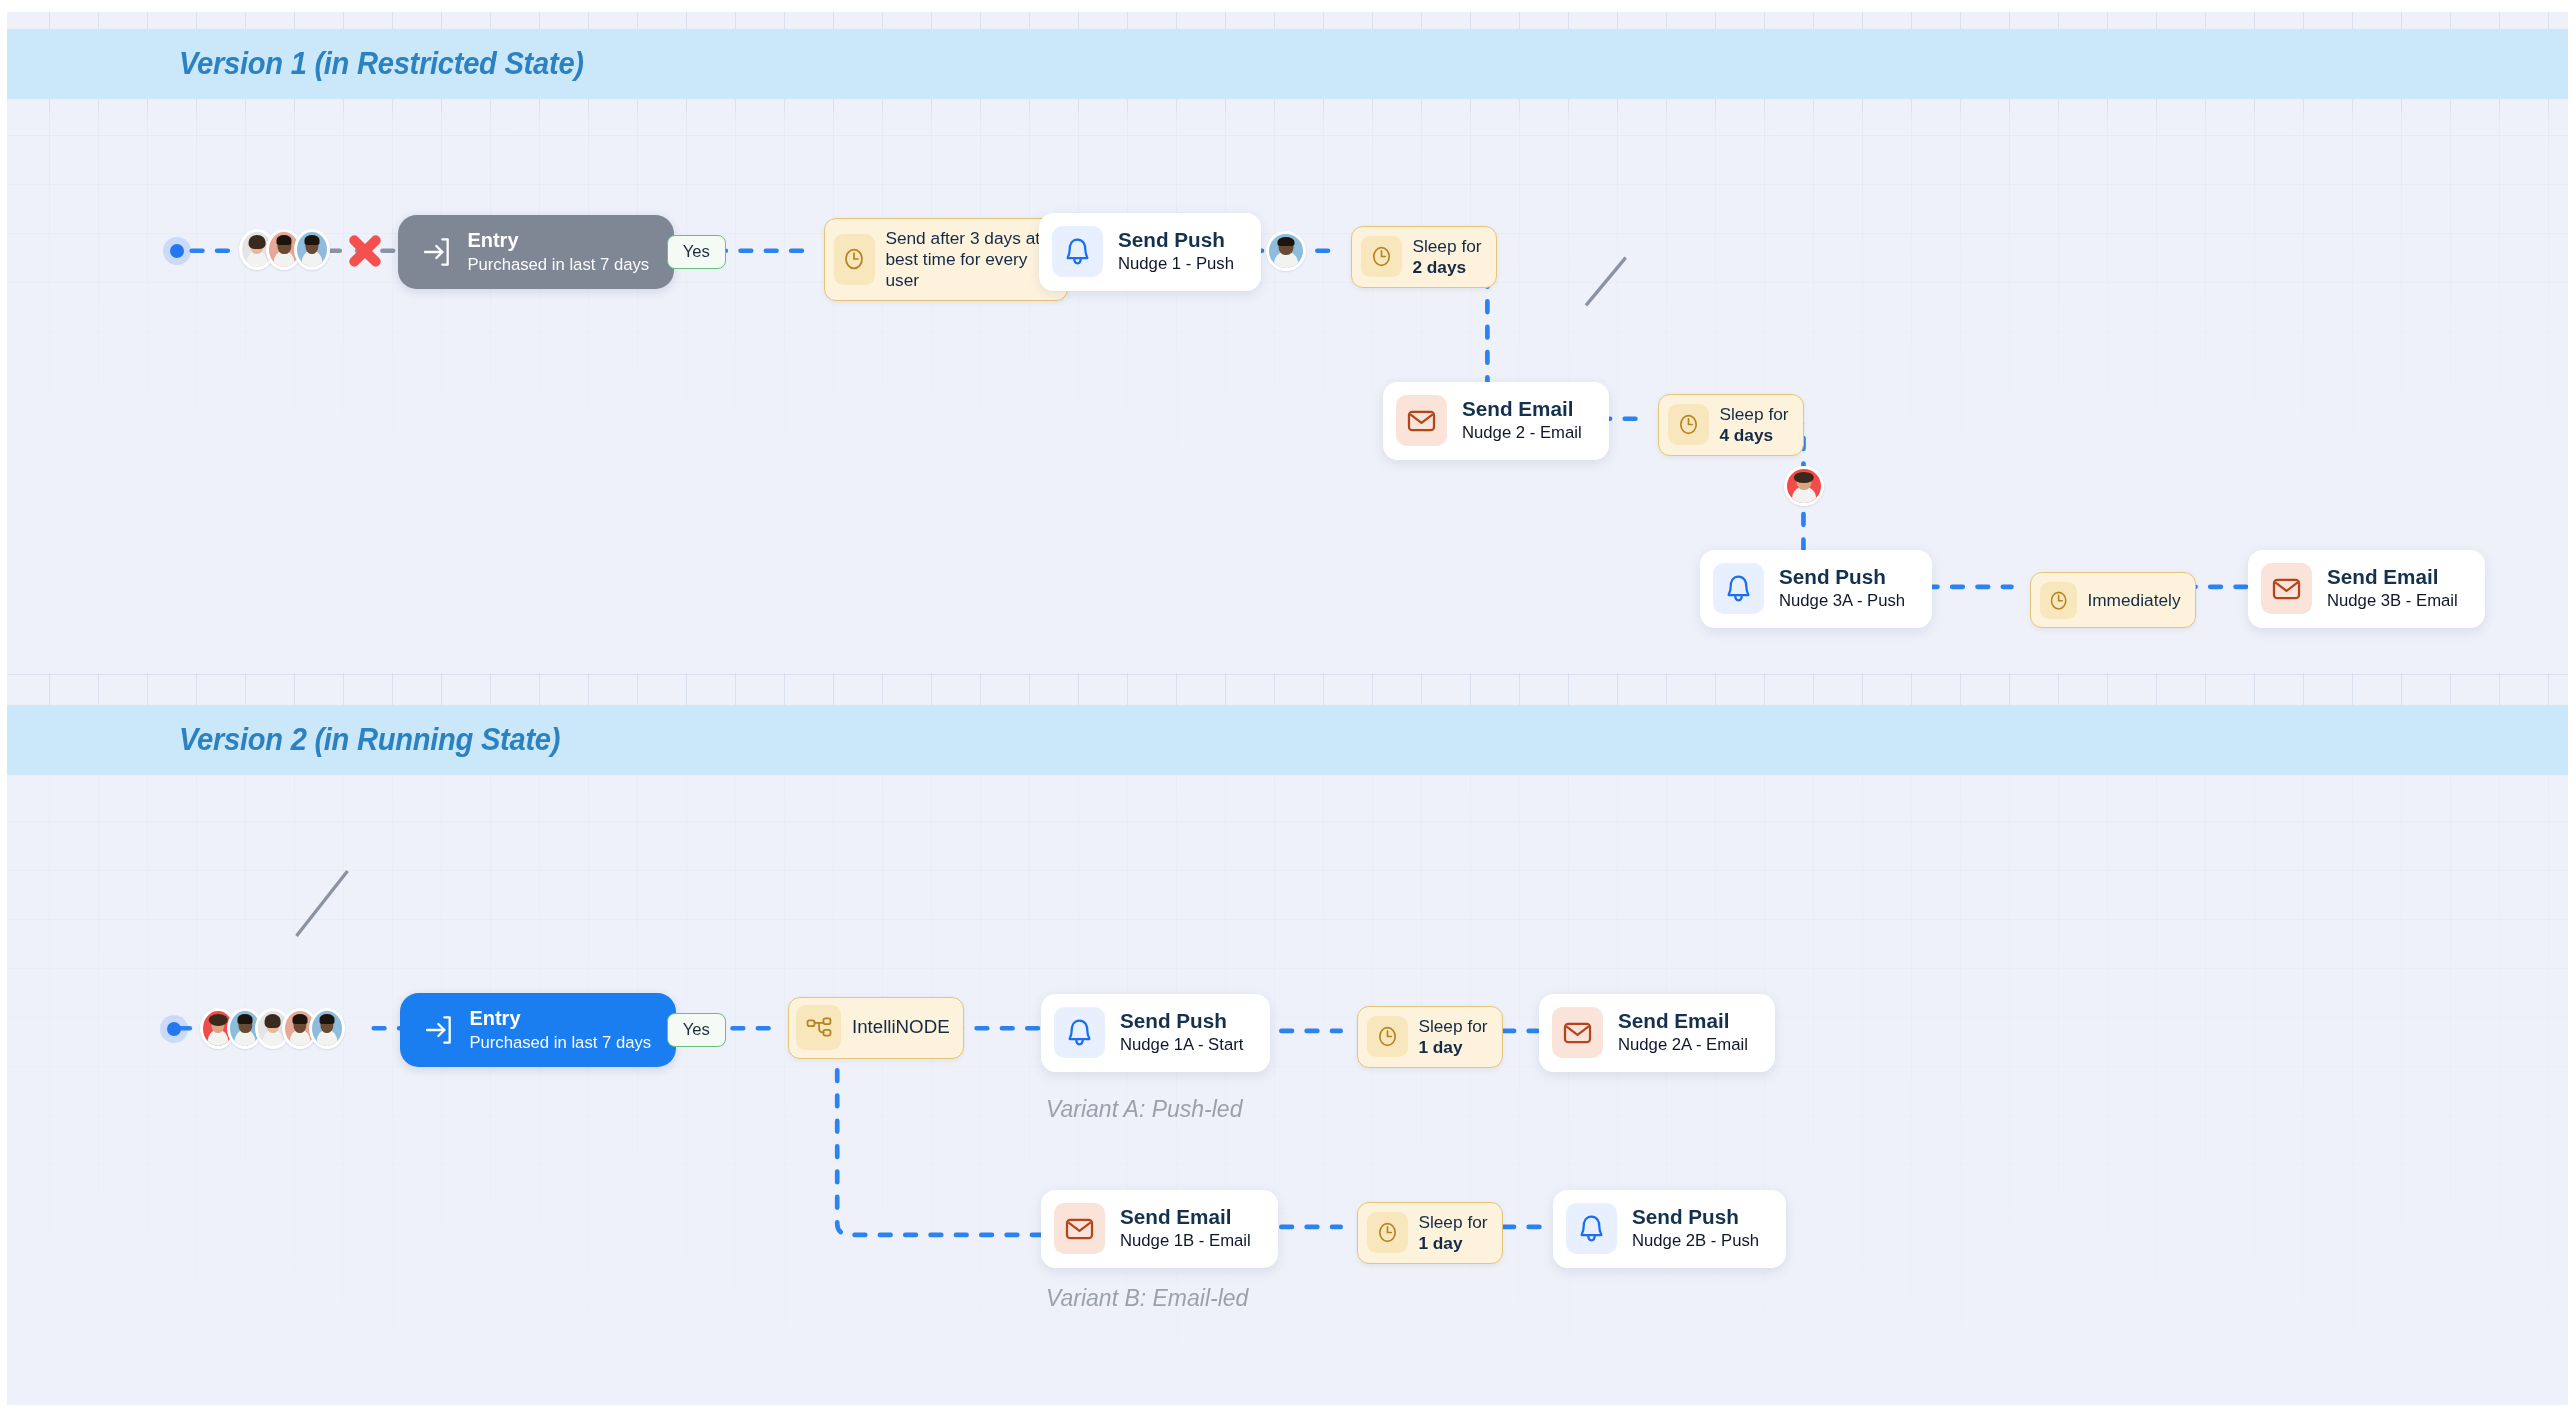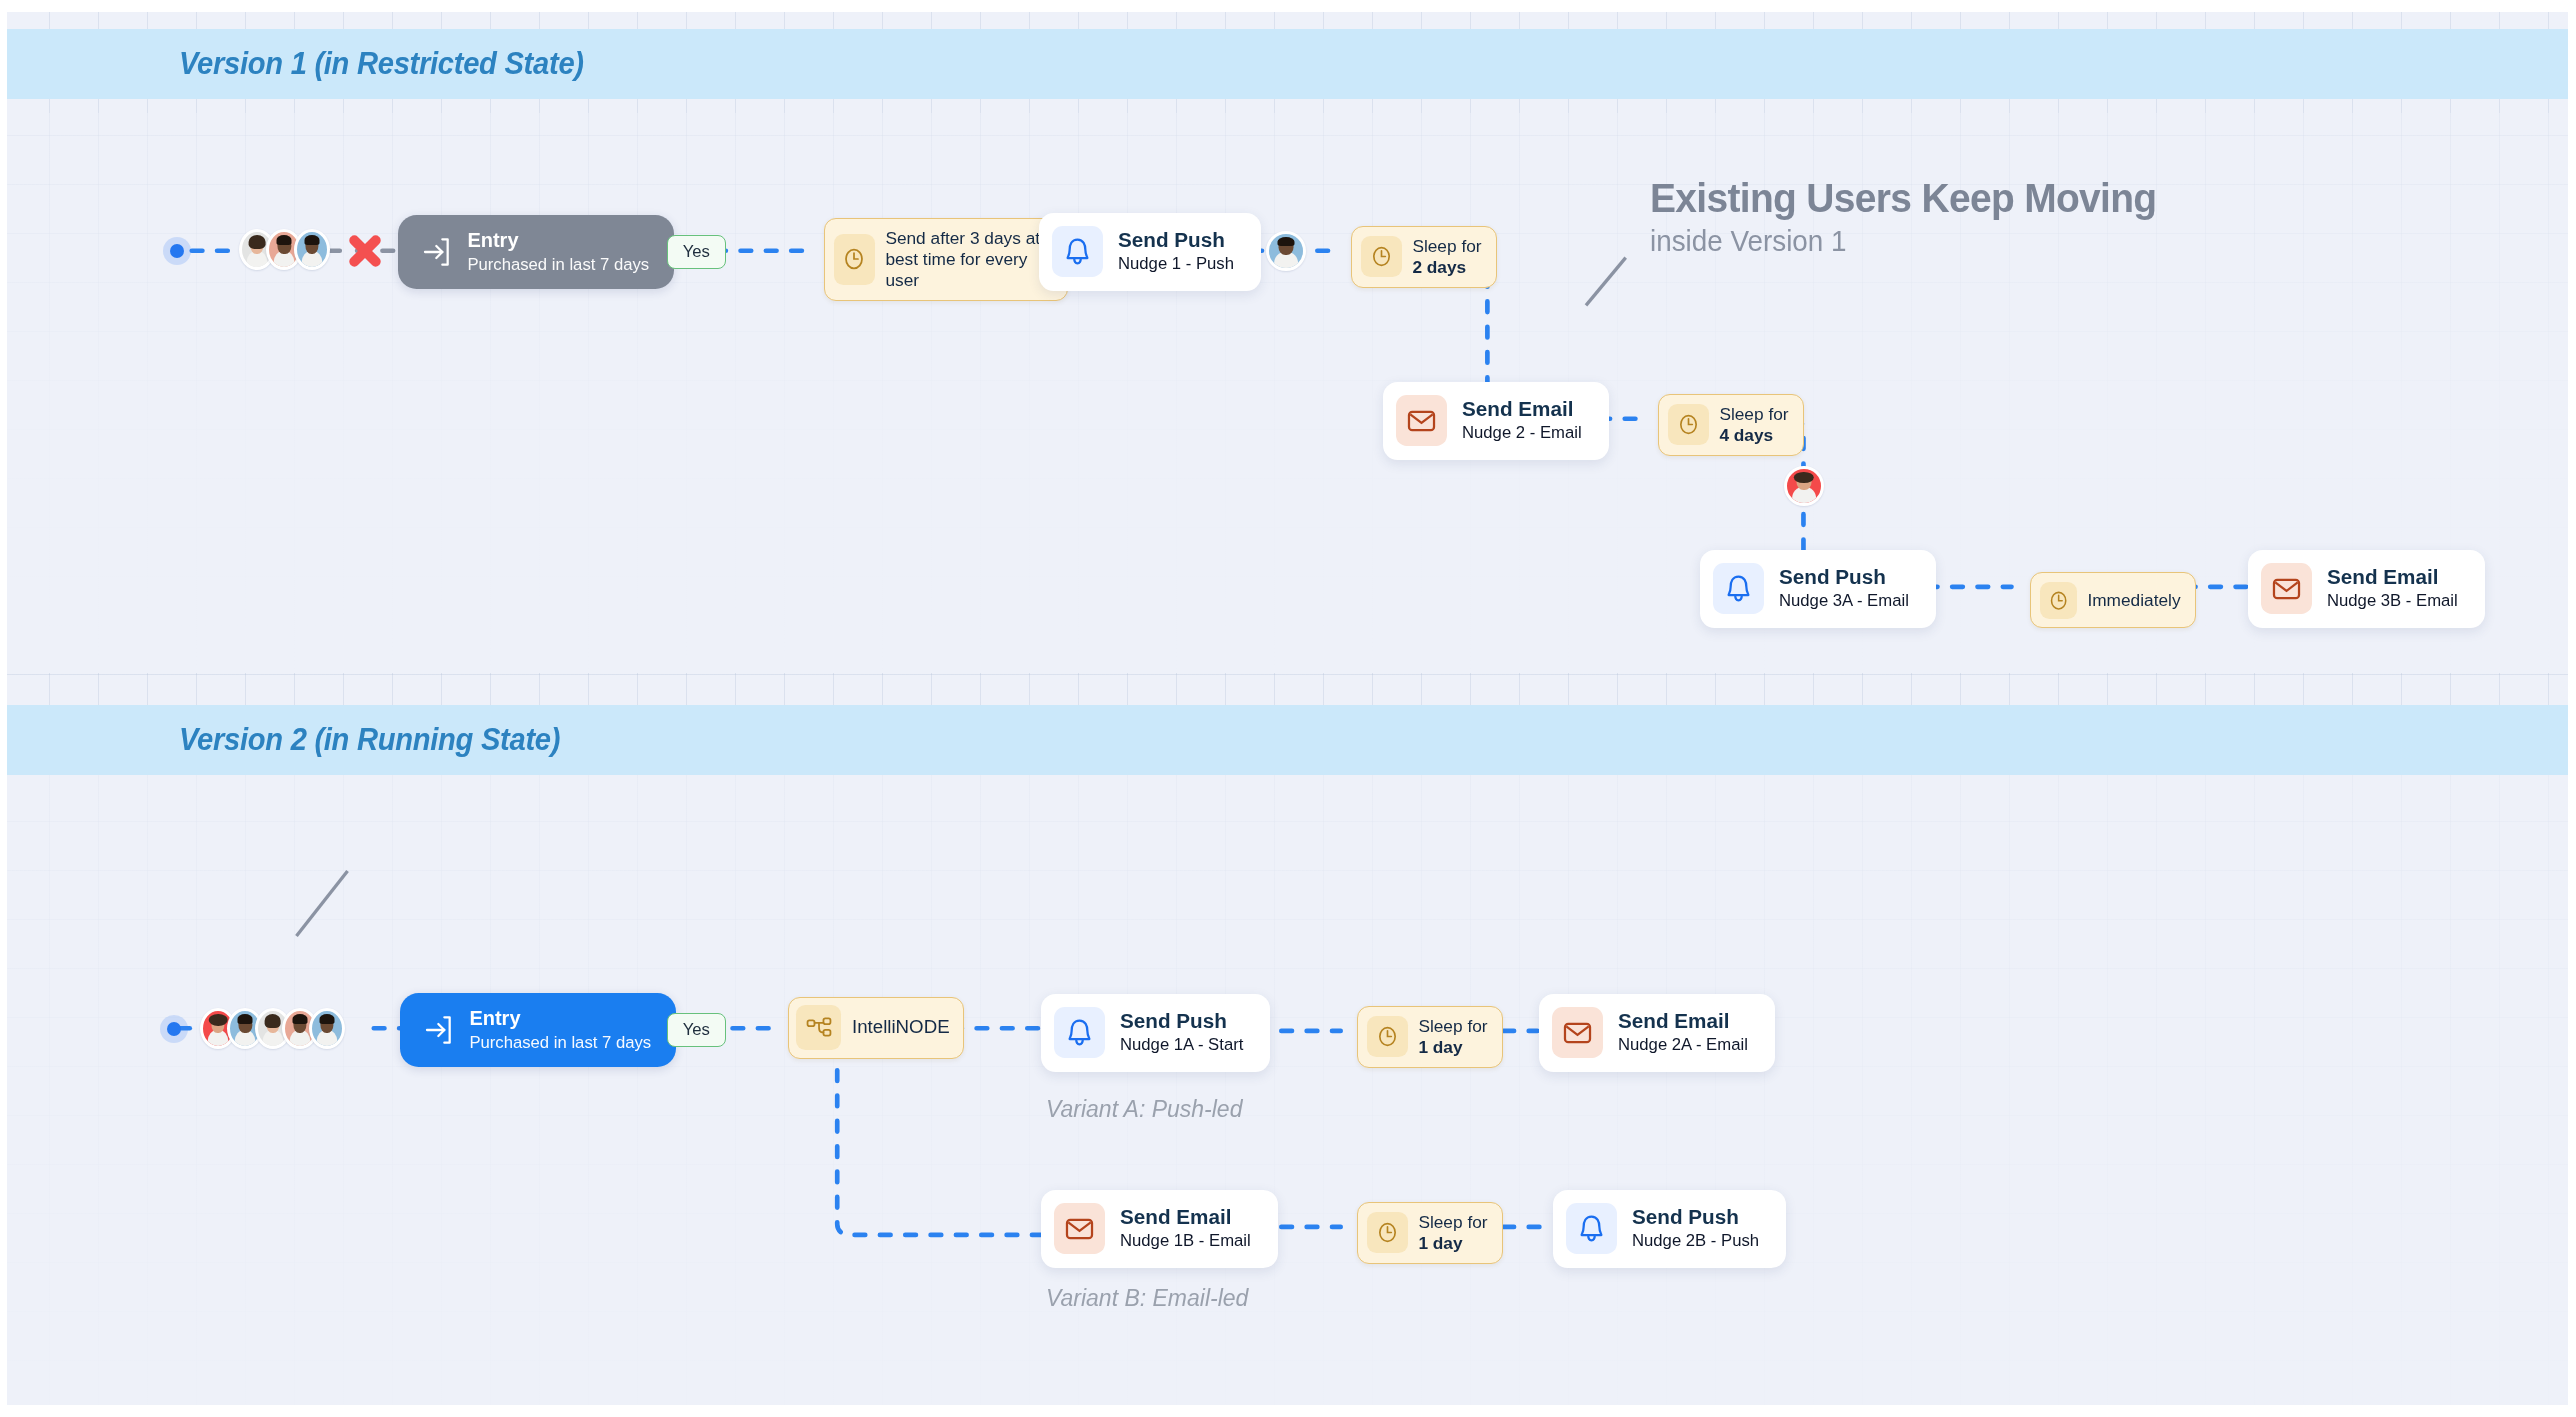--- a/index.html
+++ b/index.html
@@ -233,24 +233,20 @@
     </g>
   </svg>
 
   <div class="banner" id="banner-v1">
     <div class="banner-label">Version 1 (in Restricted State)</div>
   </div>
   <div class="banner" id="banner-v2">
     <div class="banner-label">Version 2 (in Running State)</div>
   </div>
 
-  <div class="callout" id="callout-v1">
-    <div class="callout-title">Existing Users Keep Moving</div>
-    <div class="callout-sub">inside Version 1</div>
-  </div>
   <div class="callout-slash" id="slash-v1">
     <svg viewBox="0 0 70 80">
         <line x1="4" y1="76" x2="64" y2="4" stroke="#8b93a3" stroke-width="5"></line>
       </svg>
   </div>
 
   <div class="callout-slash" id="slash-v2">
     <svg viewBox="0 0 90 110">
         <line x1="5" y1="104" x2="82" y2="6" stroke="#8b93a3" stroke-width="5"></line>
       </svg>
@@ -398,21 +394,21 @@
   <div class="node" style="left:1700px; top:550px;">
     <div class="card">
       <div class="card-ico push">
         <svg width="29" height="31" viewBox="0 0 44 46" fill="none" stroke="#1a6ef0" stroke-width="3.4" stroke-linejoin="round">
           <path d="M22 5 C 13 5 10 13 10 21 C 10 28 7 31 7 33 H 37 C 37 31 34 28 34 21 C 34 13 31 5 22 5 Z"></path>
           <path d="M17 33 C 17 38 19 41 22 41 C 25 41 27 38 27 33"></path>
         </svg>
       </div>
       <div>
         <div class="card-title">Send Push</div>
-        <div class="card-sub">Nudge 3A - Email</div>
+        <div class="card-sub">Nudge 3A - Push</div>
       </div>
     </div>
   </div>
 
   <div class="node" style="left:2014px; top:572px;">
     <div class="amber">
       <div class="amber-ico sq" style="height:37px;width:37px;">
         <svg width="21.3" height="21.3" viewBox="0 0 36 36" fill="none" stroke="#b58320" stroke-width="2.6">
           <ellipse cx="18" cy="18" rx="12" ry="14"></ellipse>
             <path d="M18 9 V 18 H 24" stroke-linecap="round"></path>

